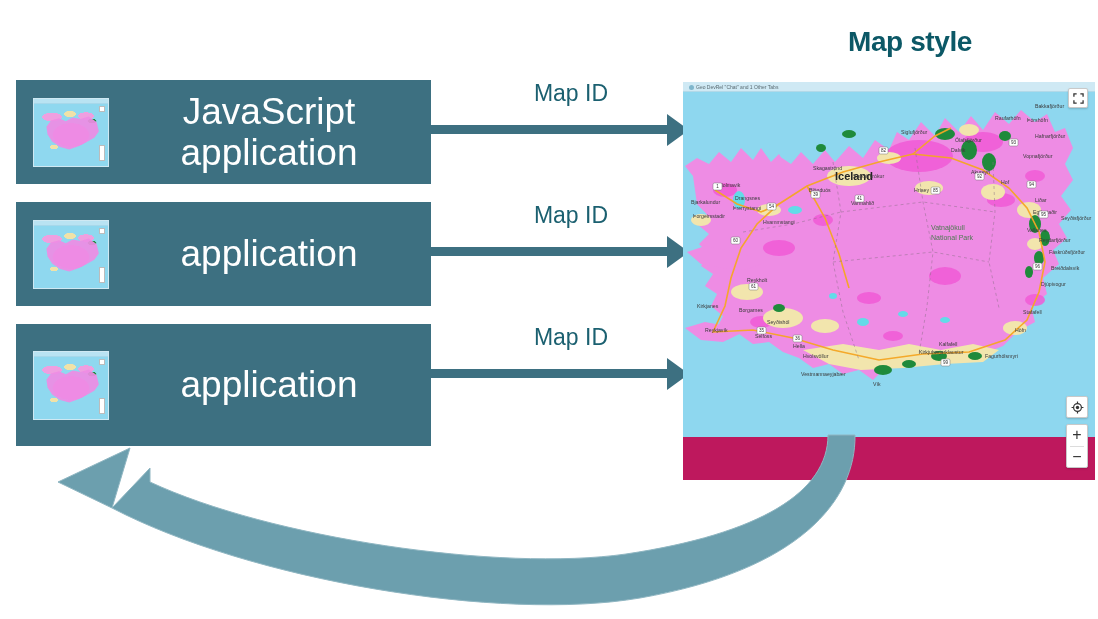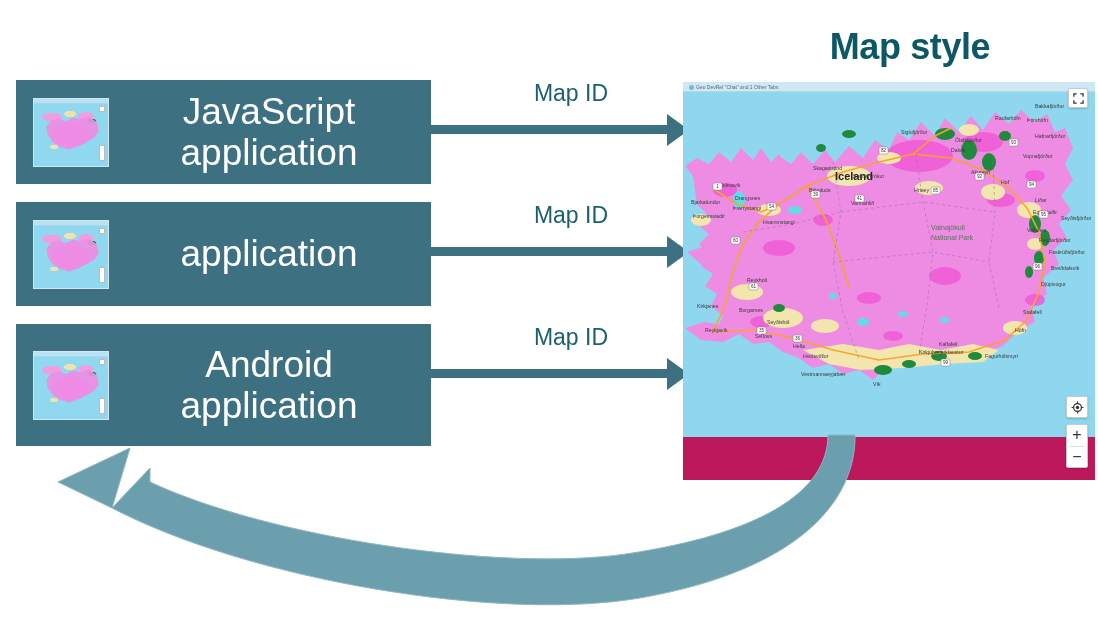--- a/index.html
+++ b/index.html
@@ -21,21 +21,21 @@
     height: 619px;
   }
 
   
   .map-style-title {
     position: absolute;
     left: 760px;
     top: 26px;
     width: 300px;
     text-align: center;
-    font-size: 36px;
+    font-size: 28px;
     font-weight: bold;
     color: #0c5866;
     letter-spacing: -0.4px;
     white-space: nowrap;
   }
 
   
   .app-box {
     position: absolute;
     left: 16px;
@@ -267,21 +267,20 @@
   </div>
 
   <div class="app-box b2">
     <div class="thumb">
       <div class="tbar"></div>
       <div class="island"></div>
       <div class="corner"></div>
       <div class="ctrls"></div>
     </div>
     <div class="app-label">
-      <div>Android</div>
       <div>application</div>
     </div>
   </div>
 
   <div class="arrow-group a0">
     <div class="arrow-label">Map ID</div>
     <div class="arrow-line"></div>
     <div class="arrow-head"></div>
   </div>
   <div class="arrow-group a1">

